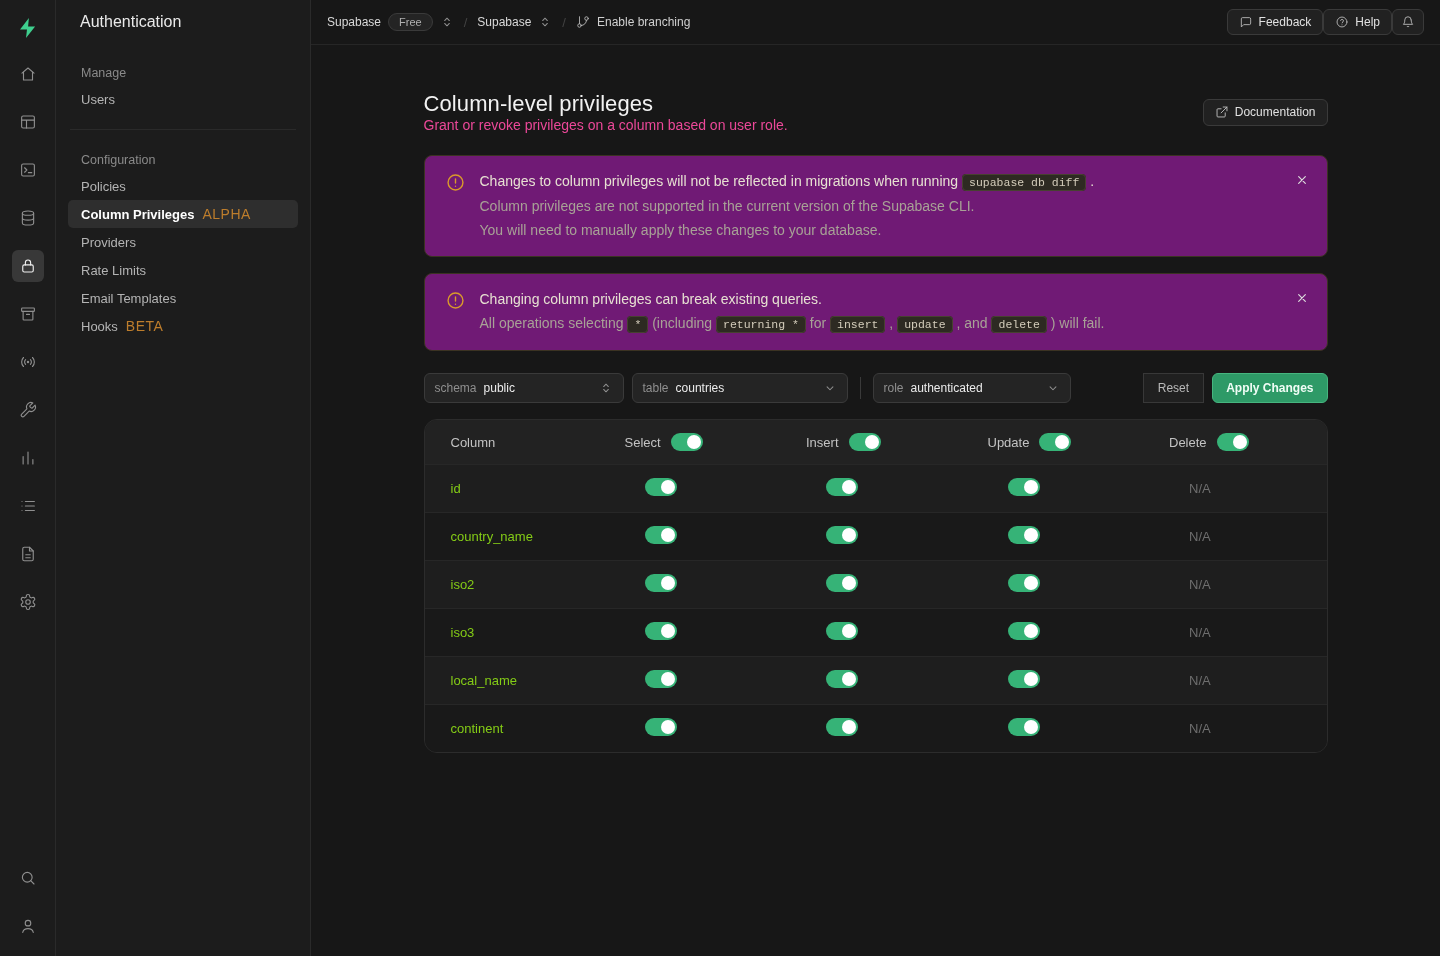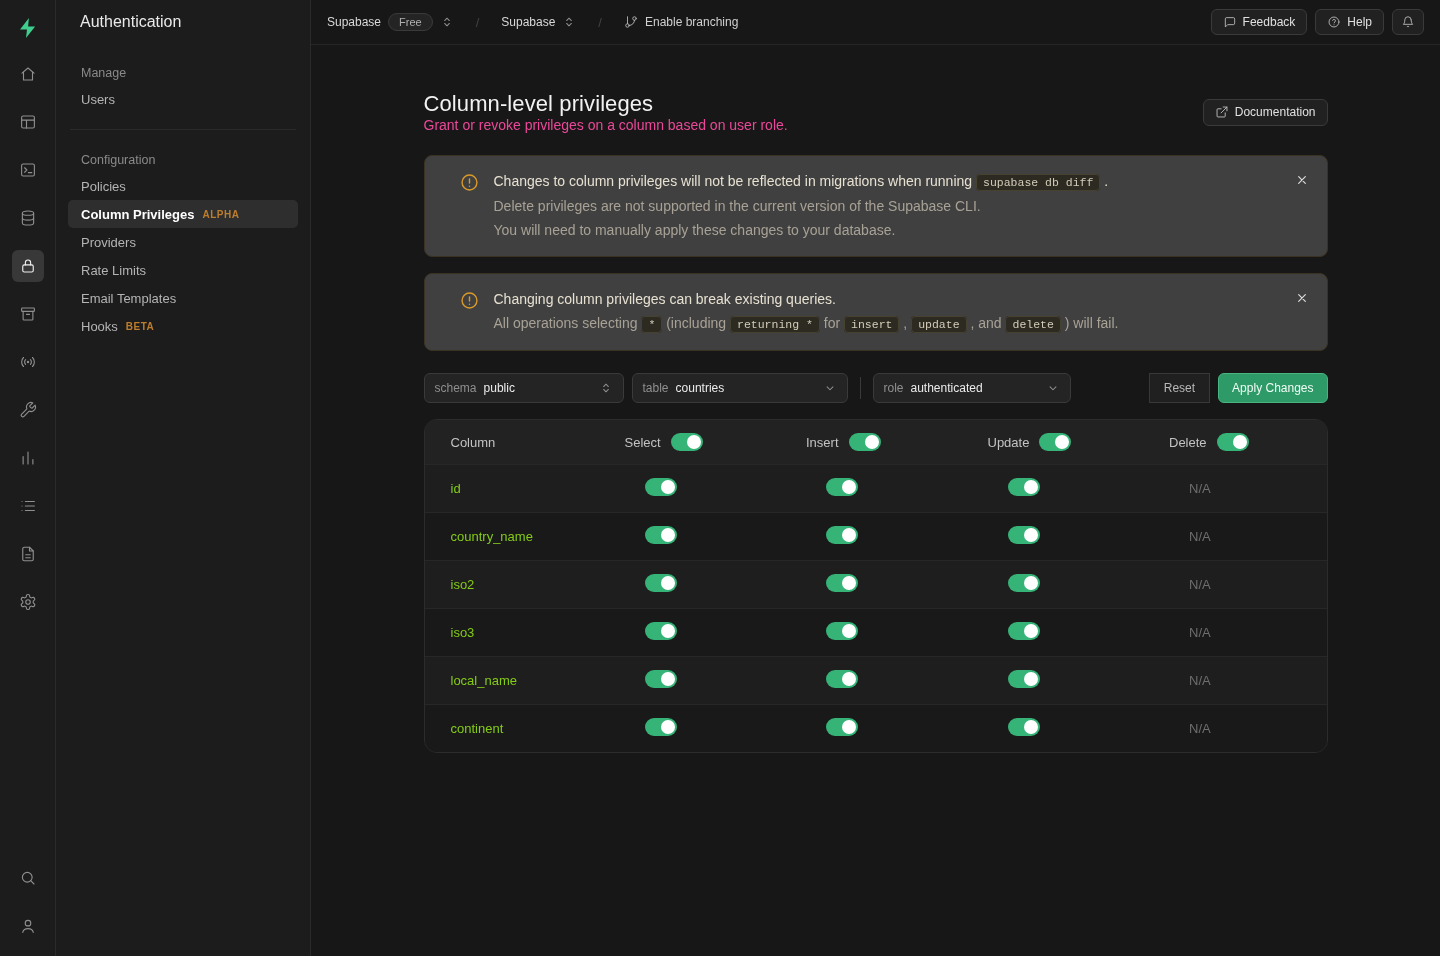--- a/index.html
+++ b/index.html
@@ -20,66 +20,66 @@
   .rail-spacer{flex:1}
   .rail .rail-btn:last-child{margin-bottom:0}
 
   
   .sidebar{width:255px;flex:none;background:#1c1c1c;border-right:1px solid #2a2a2a;display:flex;flex-direction:column}
   .sidebar-header{height:45px;flex:none;display:flex;align-items:center;padding:0 24px;font-size:16px;color:#eaeaea;border-bottom:1px solid transparent}
   .sidebar-body{padding:16px 12px}
   .side-group-label{padding:5px 13px;font-size:12.5px;color:#8a8a8a}
   .side-item{display:flex;align-items:center;gap:8px;height:28px;padding:0 13px;border-radius:5px;font-size:13px;color:#b4b4b4;cursor:pointer}
   .side-item.active{background:#2e2e2e;color:#ffffff;font-weight:700}
-  .side-badge{font-size:10px;letter-spacing:.5px;color:#bd7d2c;font-weight:700}
+  .side-badge{font-size:14px;letter-spacing:.5px;color:#bd7d2c;font-weight:400}
   .side-divider{height:1px;background:#2a2a2a;margin:16px 2px 18px}
 
   
   .main{flex:1;display:flex;flex-direction:column;min-width:0}
   .topbar{height:45px;flex:none;display:flex;align-items:center;justify-content:space-between;padding:0 16px;border-bottom:1px solid #262626;background:#171717}
-  .crumbs{display:flex;align-items:center;gap:22px;font-size:12px;color:#d9d9d9}
+  .crumbs{display:flex;align-items:center;gap:10px;font-size:12px;color:#d9d9d9}
   .crumb-group{display:flex;align-items:center;gap:7px;cursor:pointer}
   .badge-pill{border:1px solid #3a3a3a;background:#242424;color:#b0b0b0;font-size:11px;padding:2px 10px;border-radius:999px;font-family:inherit;cursor:pointer}
   .crumb-sep{color:#424242;font-size:13px}
   .sel-ic{color:#8f8f8f}
   .branch-link{display:flex;align-items:center;gap:7px;color:#d0d0d0;background:none;border:none;font-size:12px;font-family:inherit;cursor:pointer}
   .branch-link .i14{color:#b9b9b9}
-  .top-actions{display:flex;gap:8px;align-items:center}
+  .top-actions{display:flex;align-items:center}
   .btn{display:inline-flex;align-items:center;gap:6px;height:26px;padding:0 11px;border-radius:6px;border:1px solid #3a3a3a;background:#212121;color:#e0e0e0;font-size:12px;font-family:inherit;cursor:pointer}
   .btn .i14{color:#bdbdbd}
   .btn-bell{width:32px;justify-content:center;padding:0}
 
   
   .content{flex:1;overflow:auto;background:#171717}
   .content-inner{max-width:904px;margin:0 auto;padding:46px 0 80px}
   .page-head{display:flex;align-items:center;justify-content:space-between}
   .page-title{font-size:22px;font-weight:500;color:#f2f2f2;letter-spacing:.1px}
   .page-sub{font-size:14px;color:#ec4899}
 
-  .alert{position:relative;margin-top:16px;background:#404040;border:1px solid #3b3322;border-radius:8px;padding:15px 52px 15px 34px;display:flex;gap:14px}
+  .alert{position:relative;margin-top:16px;background:#701a75;border:1px solid #3b3322;border-radius:8px;padding:15px 52px 15px 20px;display:flex;gap:14px}
   .alert.first{margin-top:22px}
   .alert-icon{color:#d99a2b;width:21px;height:21px;flex:none;margin-top:1px}
   .alert-body{display:flex;flex-direction:column;gap:3px}
   .alert-line1{font-size:14px;color:#e7e1d2;line-height:21px}
   .alert-line{font-size:14px;color:#a8a296;line-height:21px}
   .code{font-family:"Liberation Mono",monospace;font-size:11.5px;background:#2d2a22;border:1px solid #474130;border-radius:4px;padding:1px 6px;color:#d3ccba;white-space:nowrap}
   .alert-close{position:absolute;top:11px;right:12px;width:26px;height:26px;border-radius:6px;background:transparent;border:none;color:#dcdcdc;display:flex;align-items:center;justify-content:center;cursor:pointer}
 
   .filters{margin-top:22px;display:flex;align-items:center}
   .select{height:30px;display:flex;align-items:center;gap:7px;padding:0 10px;border:1px solid #3a3a3a;background:#242424;border-radius:6px;font-size:12px;cursor:pointer;font-family:inherit;color:inherit}
   .select .lbl{color:#8f8f8f}
   .select .val{color:#ebebeb}
   .select .chev{margin-left:auto;color:#8f8f8f}
   .sel-schema{width:200px}
   .sel-table{width:216px;margin-left:8px}
   .sel-role{width:198px}
   .v-div{width:1px;height:22px;background:#3a3a3a;margin:0 12px;flex:none}
   .filters-spacer{flex:1}
   .btn-reset{height:30px;padding:0 14px;font-size:12px;color:#b8b8b8;background:#202020;border:1px solid #383838;border-radius:0;font-family:inherit;cursor:pointer}
-  .btn-apply{height:30px;padding:0 13px;font-size:12px;font-weight:400;color:#f0fdf6;background:#2e9a67;border:1px solid #46b57f;border-radius:6px;margin-left:8px;font-family:inherit;cursor:pointer}
+  .btn-apply{height:30px;padding:0 13px;font-size:12px;font-weight:700;color:#f0fdf6;background:#2e9a67;border:1px solid #46b57f;border-radius:6px;margin-left:8px;font-family:inherit;cursor:pointer}
 
   .ptable{margin-top:16px;border:1px solid #2c2c2c;border-radius:13px;overflow:hidden;background:#1c1c1c}
   .prow{display:grid;grid-template-columns:176px 1fr 1fr 1fr 1fr;align-items:center;height:48px;border-top:1px solid #272727}
   .prows .prow:nth-child(odd){background:#1e1e1e}
   .prows .prow:nth-child(even){background:#191919}
   .phead{height:44px;background:#222222;border-top:none}
   .cell-name{padding-left:26px;color:#84cc16;font-size:13px}
   .phead .cell-name{color:#c3c3c3}
   .op-head{display:flex;align-items:center;gap:10px;padding-left:24px;color:#c3c3c3;font-size:13px}
   .op-cell{padding-left:44px}
@@ -409,21 +409,21 @@
             <span>Documentation</span>
           </button>
         </div>
 
         <section class="alert first">
           <svg class="alert-icon">
               <use href="#i-alert"></use>
             </svg>
           <div class="alert-body">
             <p class="alert-line1"><span>Changes to column privileges will not be reflected in migrations when running</span> <code class="code">supabase db diff</code> <span>.</span></p>
-            <p class="alert-line">Delete privileges are not supported in the current version of the Supabase CLI.</p>
+            <p class="alert-line">Column privileges are not supported in the current version of the Supabase CLI.</p>
             <p class="alert-line">You will need to manually apply these changes to your database.</p>
           </div>
           <button class="alert-close">
               <svg class="i16">
                 <use href="#i-x"></use>
               </svg>
             </button>
         </section>
 
         <section class="alert">

